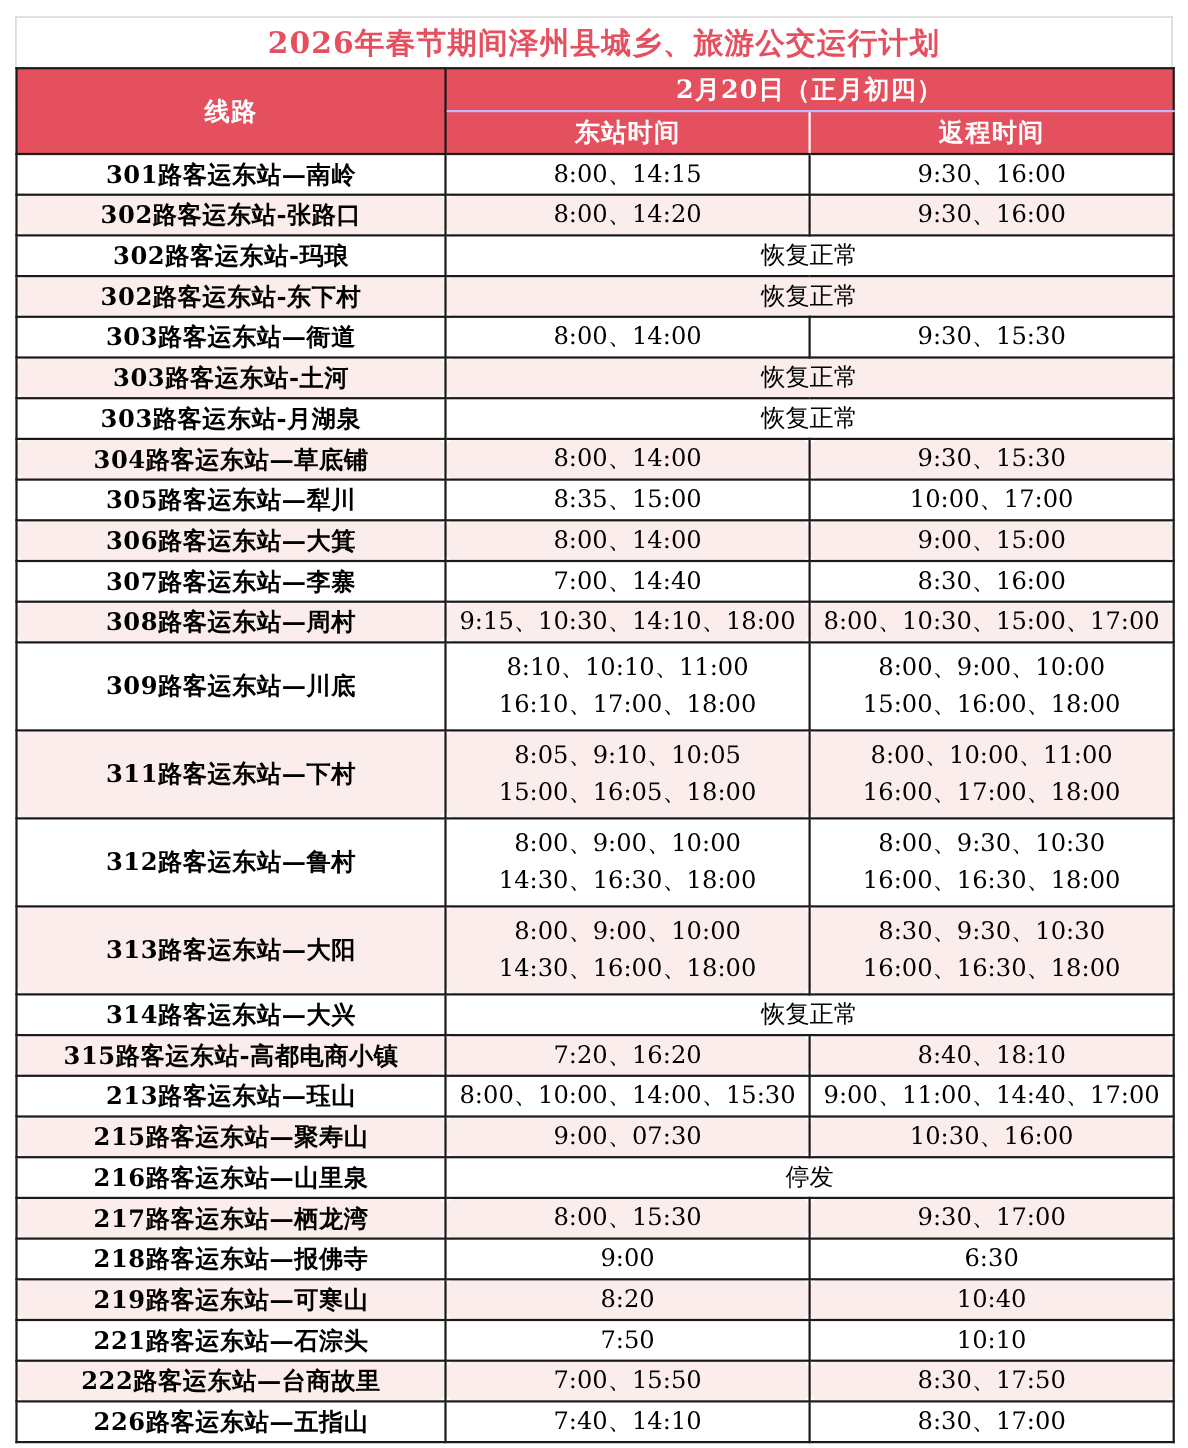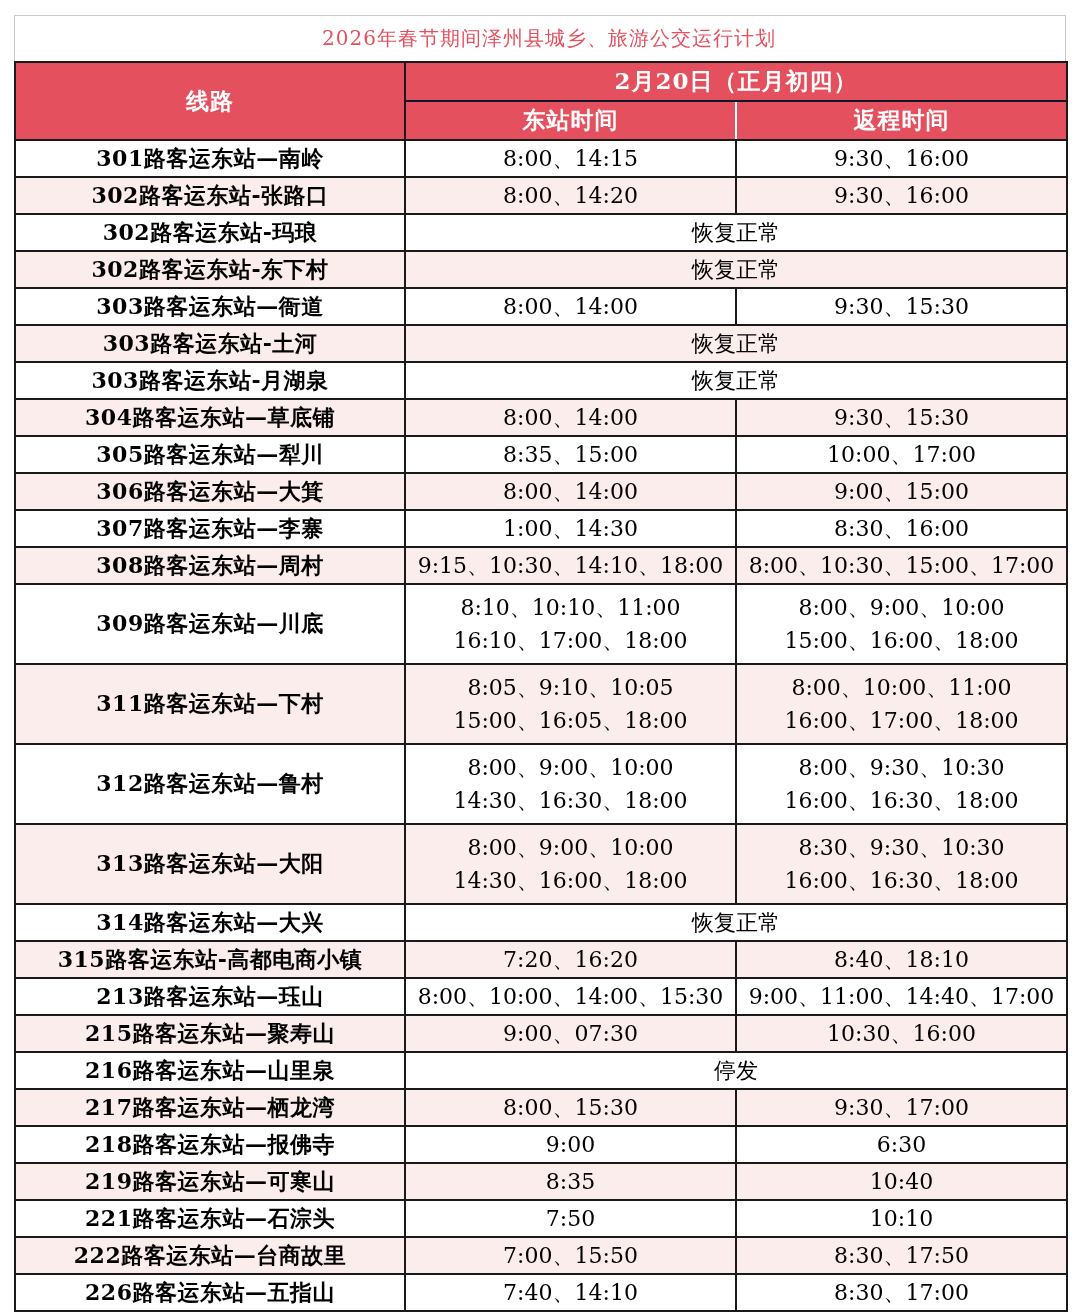--- a/index.html
+++ b/index.html
@@ -17,22 +17,22 @@
   }
   .sheet{width:100%;}
   .title-row{
     border:1px solid #c9c9c9;
     border-bottom:none;
     height:46px;
     display:flex;align-items:center;justify-content:center;
   }
   .title-row h1{
     color:var(--accent);
-    font-size:20px;
-    font-weight:normal;
+    font-size:27px;
+    font-weight:bold;
     letter-spacing:1px;
     white-space:nowrap;
     margin-left:18px;
   }
   table{
     width:100%;
     border-collapse:collapse;
     table-layout:fixed;
   }
   col.c-route{width:390px;}
@@ -43,29 +43,29 @@
     vertical-align:middle;
   }
   thead th{
     background:var(--accent);
     color:#ffffff;
     font-size:23px;
     font-weight:bold;
     height:39px;
     letter-spacing:1px;
   }
-  thead th.h-date{border-bottom:2px solid #0f172a;}
+  thead th.h-date{border-bottom:2px solid #c4b5fd;}
   thead th.h-depart{border-right:2px solid #ffffff;}
   tbody td{
     font-size:22px;
     height:37px;
     padding:1px 6px;
     background:#ffffff;
   }
-  tbody tr.stripe td{background:var(--stripe);}
+  tbody tr.stripe td{background:var(--stripe);border-radius:10px;}
   td.route{font-weight:bold;letter-spacing:0.5px;}
   td.time{white-space:pre-line;line-height:1.5;margin-left:32px;}
   tr.tall td{height:80px;}
 </style>
 </head>
 <body>
 
 <div class="sheet">
   <div class="title-row">
     <h1>2026年春节期间泽州县城乡、旅游公交运行计划</h1>
@@ -129,21 +129,21 @@
           <td class="time">8:35、15:00</td>
           <td class="time">10:00、17:00</td>
         </tr>
         <tr class="stripe">
           <td class="route">306路客运东站—大箕</td>
           <td class="time">8:00、14:00</td>
           <td class="time">9:00、15:00</td>
         </tr>
         <tr>
           <td class="route">307路客运东站—李寨</td>
-          <td class="time">1:00、14:30</td>
+          <td class="time">7:00、14:40</td>
           <td class="time">8:30、16:00</td>
         </tr>
         <tr class="stripe">
           <td class="route">308路客运东站—周村</td>
           <td class="time">9:15、10:30、14:10、18:00</td>
           <td class="time">8:00、10:30、15:00、17:00</td>
         </tr>
         <tr class="tall">
           <td class="route">309路客运东站—川底</td>
           <td class="time">8:10、10:10、11:00
@@ -200,21 +200,21 @@
           <td class="time">8:00、15:30</td>
           <td class="time">9:30、17:00</td>
         </tr>
         <tr>
           <td class="route">218路客运东站—报佛寺</td>
           <td class="time">9:00</td>
           <td class="time">6:30</td>
         </tr>
         <tr class="stripe">
           <td class="route">219路客运东站—可寒山</td>
-          <td class="time">8:35</td>
+          <td class="time">8:20</td>
           <td class="time">10:40</td>
         </tr>
         <tr>
           <td class="route">221路客运东站—石淙头</td>
           <td class="time">7:50</td>
           <td class="time">10:10</td>
         </tr>
         <tr class="stripe">
           <td class="route">222路客运东站—台商故里</td>
           <td class="time">7:00、15:50</td>

